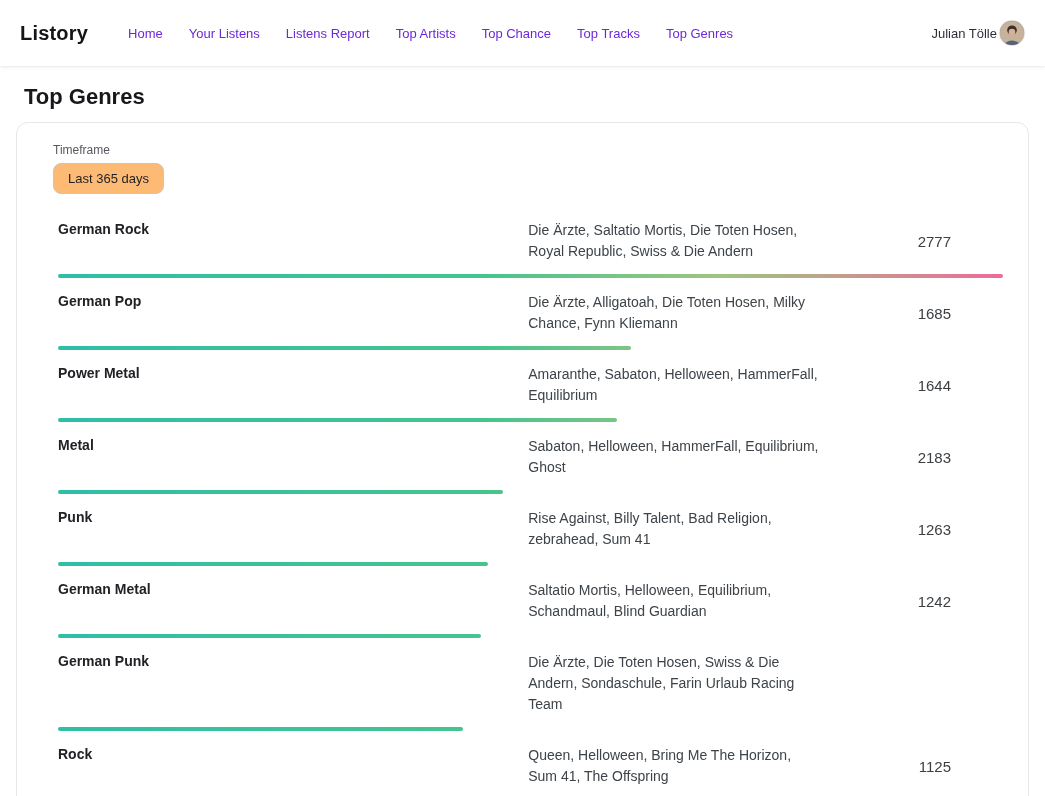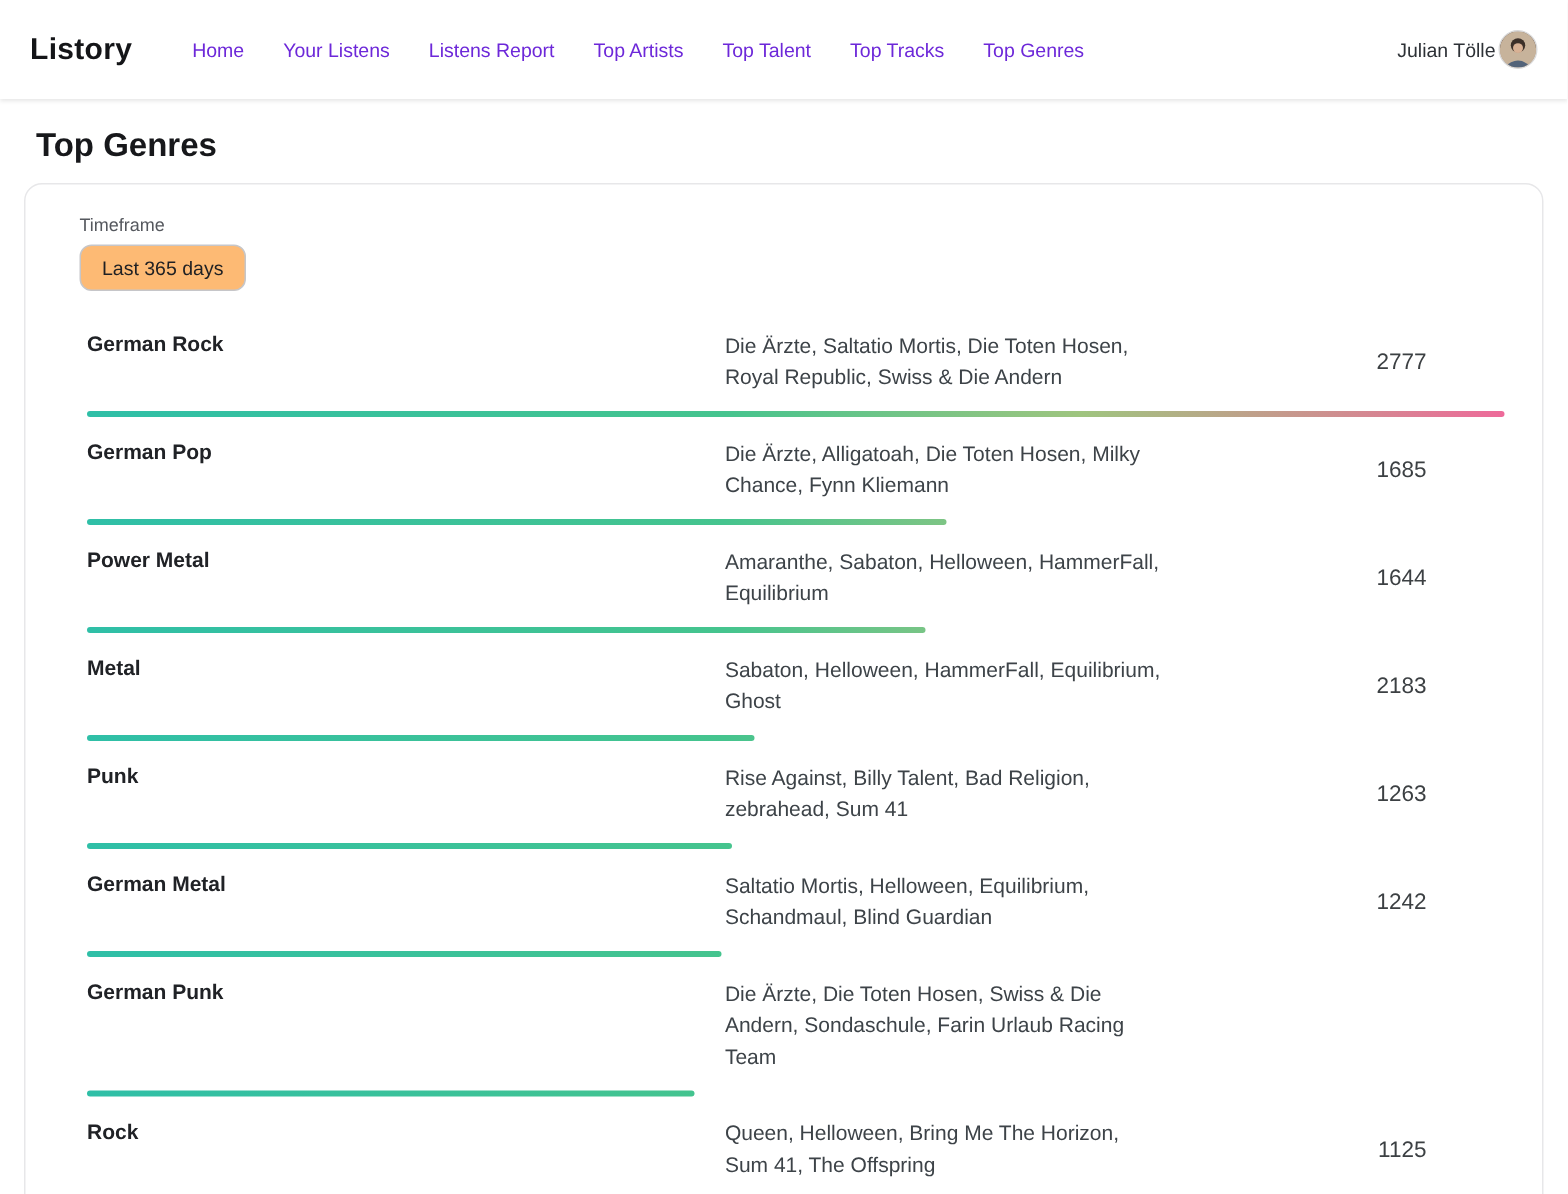--- a/index.html
+++ b/index.html
@@ -46,42 +46,42 @@
   .timeframe { margin-bottom: 26px; padding-left: 16px; }
   .timeframe-label { display: block; font-size: 12px; color: #55585e; margin-bottom: 6px; }
   .timeframe-select {
     display: inline-block; font-size: 13px; color: #1f2023;
     border: 1px solid #c6c6c9; border-radius: 8px; background: #fdba74;
     padding: 7px 14px; cursor: pointer; font-family: inherit;
   }
   
   .table { padding-left: 21px; }
   .row { margin-bottom: 14px; }
-  .row-content { display: flex; align-items: flex-start; }
+  .row-content { display: flex; align-items: flex-start; gap: 45px; }
   .col-genre  { width: 45%; font-size: 14px; font-weight: 700; color: #202226; padding-top: 1px; }
   .col-artists{ width: 31%; font-size: 14px; color: #3d4348; line-height: 21px; }
   .col-count  { flex: 1; text-align: right; padding-right: 52px; font-size: 15px; color: #3c4043; align-self: center; }
   .bar-track { width: 100%; height: 4px; margin-top: 12px; }
   .bar {
     height: 4px; border-radius: 2px;
     background-image: linear-gradient(90deg, #2fbfa7 0%, #45c48e 45%, #9fc57f 70%, #ee6a9a 100%);
     background-repeat: no-repeat;
   }
 </style>
 </head>
 <body>
 
 <header class="topbar">
   <div class="brand">Listory</div>
   <nav class="nav">
     <a>Home</a>
     <a>Your Listens</a>
     <a>Listens Report</a>
     <a>Top Artists</a>
-    <a>Top Talent</a>
+    <a>Top Chance</a>
     <a>Top Tracks</a>
     <a>Top Genres</a>
   </nav>
   <div class="userbox">
     <span class="username">Julian Tölle</span>
     <span class="avatar">
       <svg width="26" height="26" viewBox="0 0 26 26">
         <rect width="26" height="26" fill="#c7b39b"></rect>
         <circle cx="13" cy="10" r="5.2" fill="#3c3029"></circle>
         <path d="M3 26 Q13 16 23 26 Z" fill="#53647a"></path>

